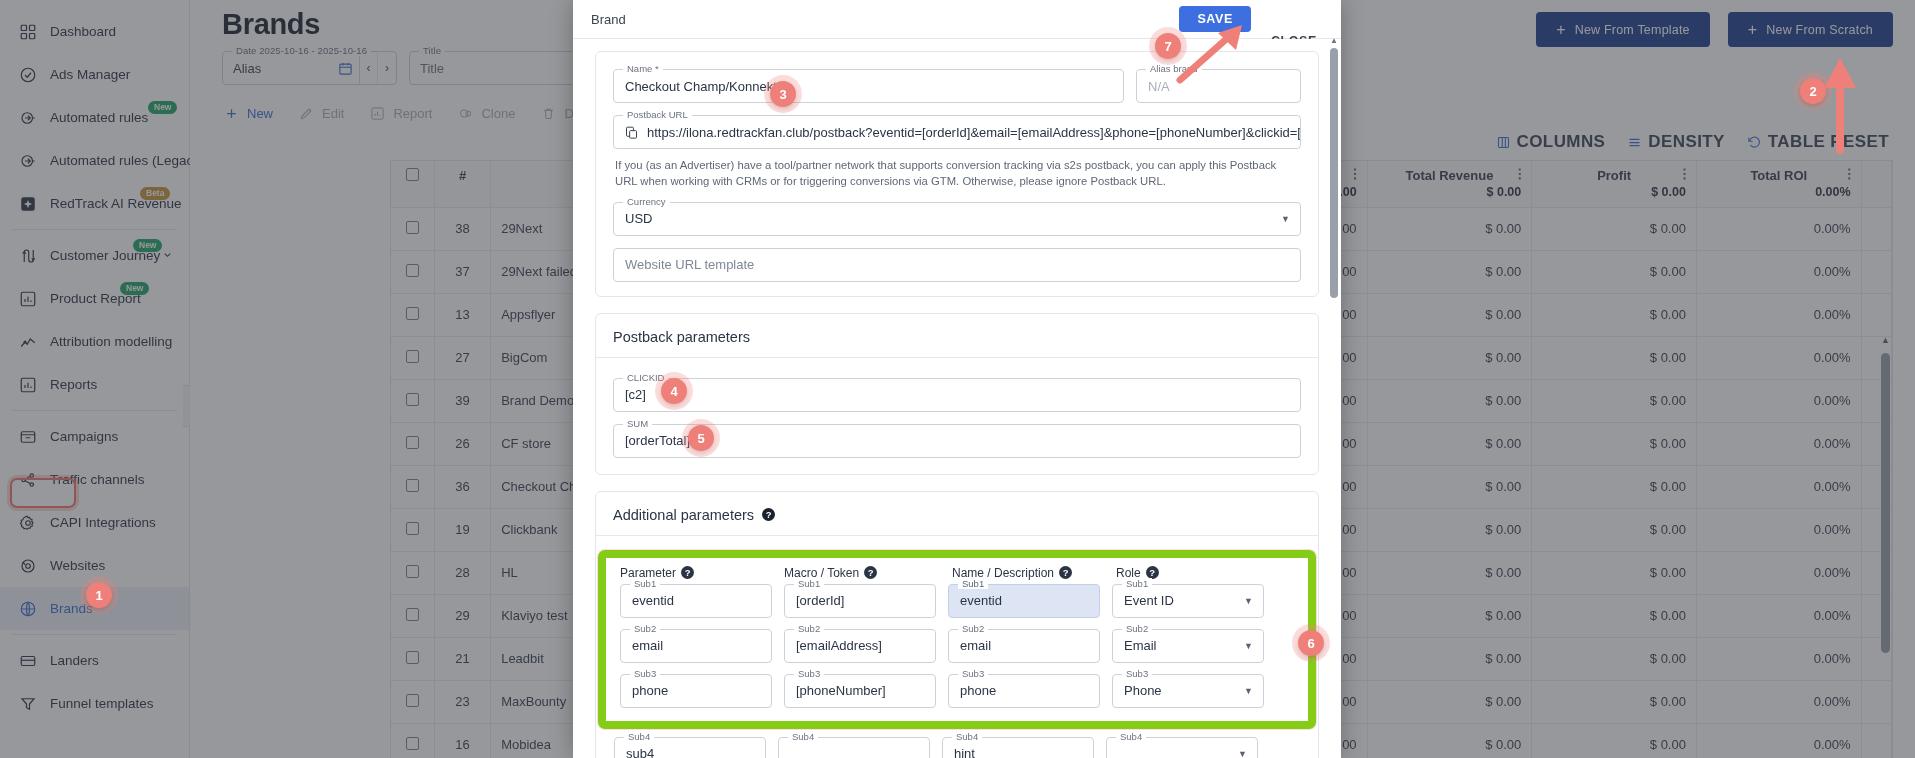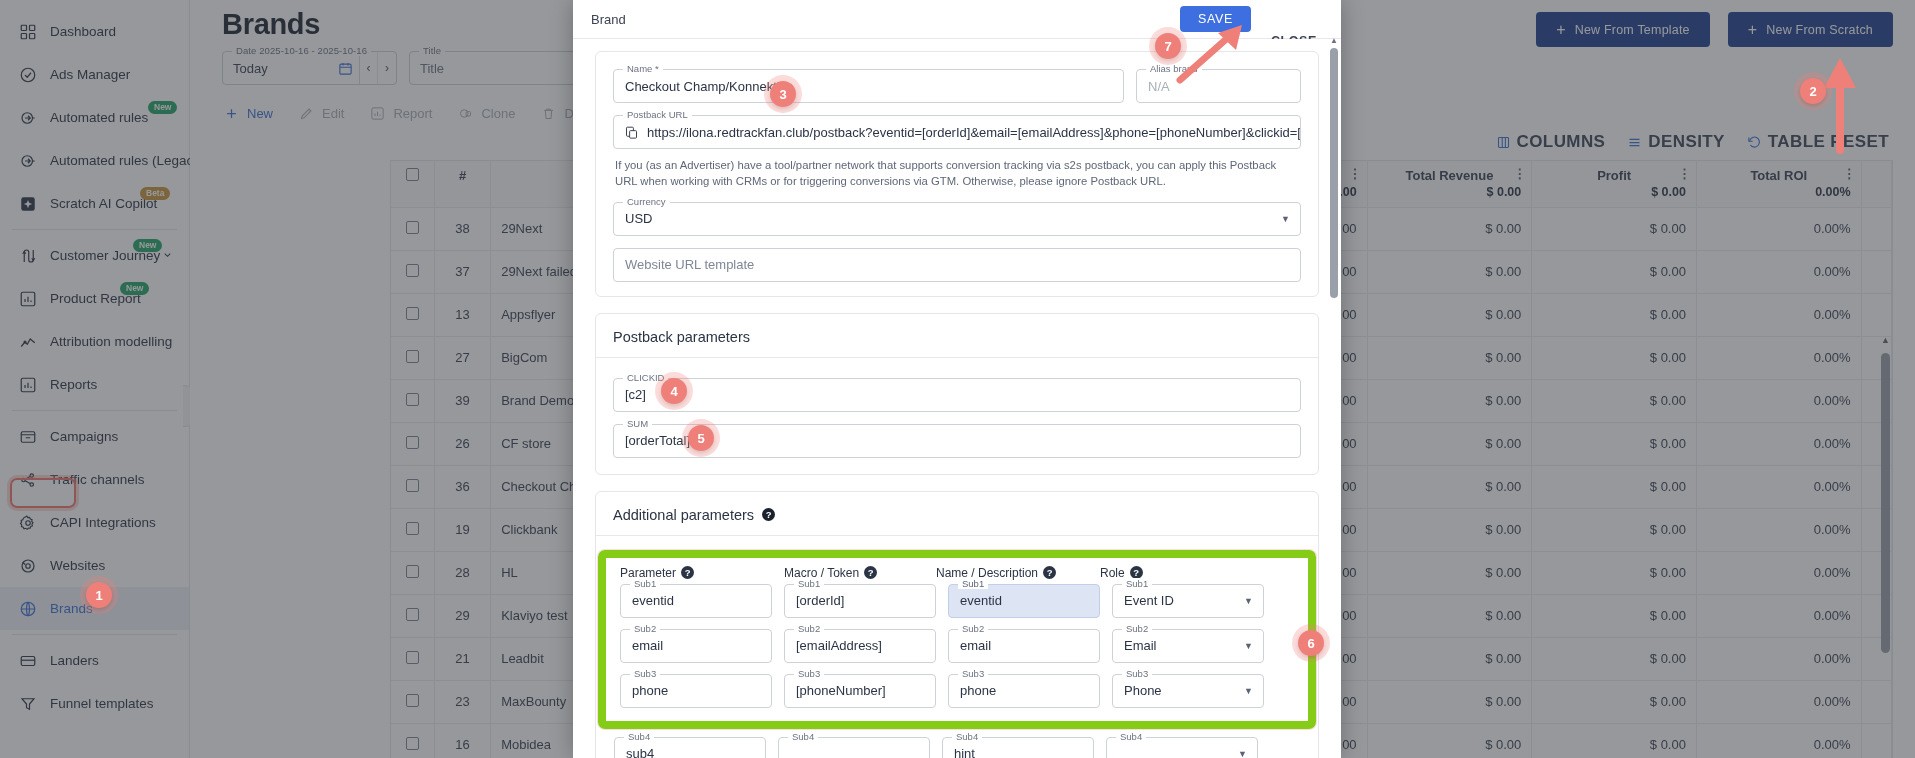--- a/index.html
+++ b/index.html
@@ -117,21 +117,21 @@
 
   
   #modal {
     position:absolute; left:573px; top:0; width:768px; height:758px;
     background:#ffffff; box-shadow:0 0 22px rgba(0,0,0,.28); overflow:hidden;
   }
   .modal-head { height:38px; display:flex; align-items:center; padding:0 18px; background:#fff; }
   .modal-head .mtitle { font-size:13px; color:#3b4352; }
   .modal-actions { margin-left:auto; display:flex; align-items:center; gap:14px; }
   .savebtn {
-    background:#3d6fe0; color:#fff; font-size:12.5px; font-weight:400; letter-spacing:.6px;
+    background:#3d6fe0; color:#fff; font-size:12.5px; font-weight:700; letter-spacing:.6px;
     border:none; border-radius:4px; height:26px; padding:0 18px; cursor:pointer;
   }
   .closebtn { background:none; border:none; font-size:12.5px; font-weight:700; letter-spacing:.6px; color:#3b4352; cursor:pointer; padding:0 6px;margin-top:43px; }
   .modal-divider { height:1px; background:#e6e8ec; }
 
   .modal-body { position:absolute; left:0; right:0; top:39px; bottom:0; overflow:hidden; background:#fff; padding:12px 22px 0 22px; }
 
   .card { border:1px solid #e3e6ea; border-radius:6px; background:#fff; margin-bottom:16px; }
   .card-pad { padding:17px 17px 14px 17px; }
   .card-title { font-size:14.5px; color:#2b3445; padding:15px 17px 12px 17px; }
@@ -239,21 +239,21 @@
         <span class="lbl">Automated rules (Legacy)</span>
       </div>
 
       <div class="side-item">
         <span class="ico">
             <svg viewBox="0 0 24 24" fill="currentColor">
               <rect x="3" y="3" width="18" height="18" rx="3"></rect>
               <path d="M12 6.5l1.5 3.8L17.5 12l-4 1.7L12 17.5l-1.5-3.8L6.5 12l4-1.7z" fill="#fff"></path>
             </svg>
           </span>
-        <span class="lbl">Scratch AI Copilot</span>
+        <span class="lbl">RedTrack AI Revenue</span>
         <span class="badge-beta" style="left:140px">Beta</span>
       </div>
 
       <div class="side-sep"></div>
 
 
       <div class="side-item">
         <span class="ico">
             <svg viewBox="0 0 24 24" fill="none" stroke="currentColor" stroke-width="1.6">
               <path d="M7 20V7a3 3 0 0 1 6 0v10a3 3 0 0 0 6 0V4"></path>
@@ -381,21 +381,21 @@
           <path d="M15 5l-7 7 7 7"></path>
         </svg>
     </div>
 
     <div class="main">
       <div class="page-title">Brands</div>
 
       <div class="filters">
         <div class="outfield date-field">
           <span class="flabel">Date 2025-10-16 - 2025-10-16</span>
-          <span class="fval">Today</span>
+          <span class="fval">Alias</span>
           <span class="cal-btn">
               <svg width="15" height="15" viewBox="0 0 24 24" fill="none" stroke="currentColor" stroke-width="1.8">
                 <rect x="3" y="5" width="18" height="16" rx="2"></rect>
                 <path d="M3 10h18M8 3v4M16 3v4"></path>
               </svg>
             </span>
           <div class="nav-btns">
             <div>‹</div>
             <div>›</div>
           </div>
@@ -787,21 +787,21 @@
           <div class="highlight-box">
             <div class="ap-head">
               <div class="h w-param">
                   <span>Parameter</span>
                   <span class="qico">?</span>
                 </div>
               <div class="h w-macro" style="margin-left:12px">
                   <span>Macro / Token</span>
                   <span class="qico">?</span>
                 </div>
-              <div class="h w-name" style="margin-left:0">
+              <div class="h w-name" style="margin-left:16px">
                   <span>Name / Description</span>
                   <span class="qico">?</span>
                 </div>
               <div class="h w-role" style="margin-left:12px">
                   <span>Role</span>
                   <span class="qico">?</span>
                 </div>
             </div>
             <div id="ap-rows-hl">
                 <div class="ap-row">

